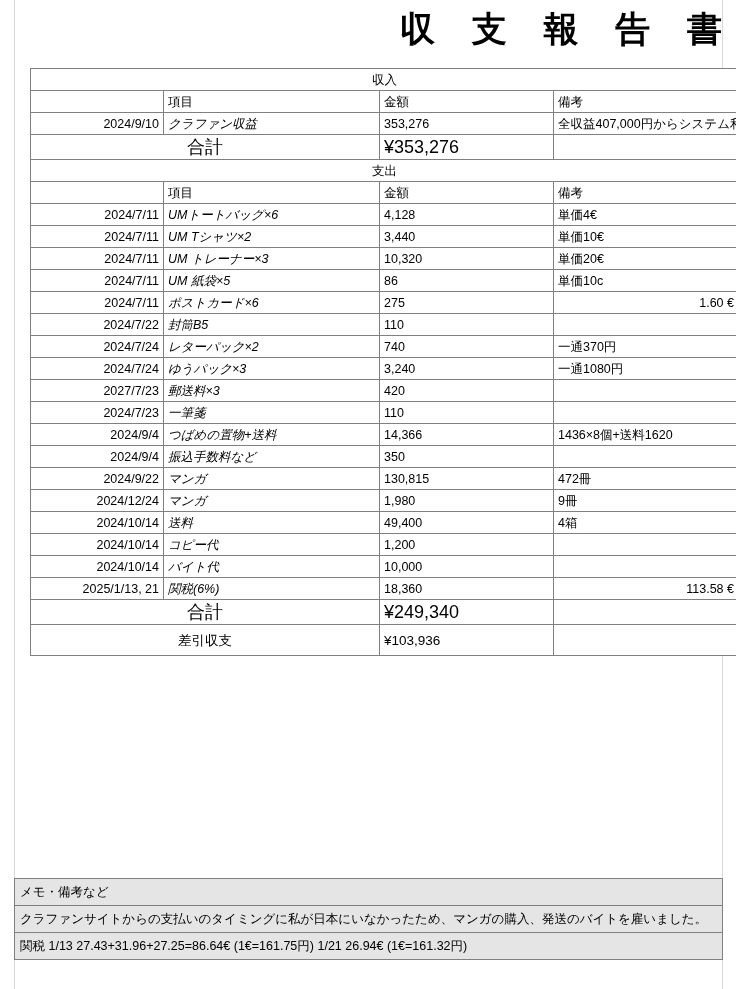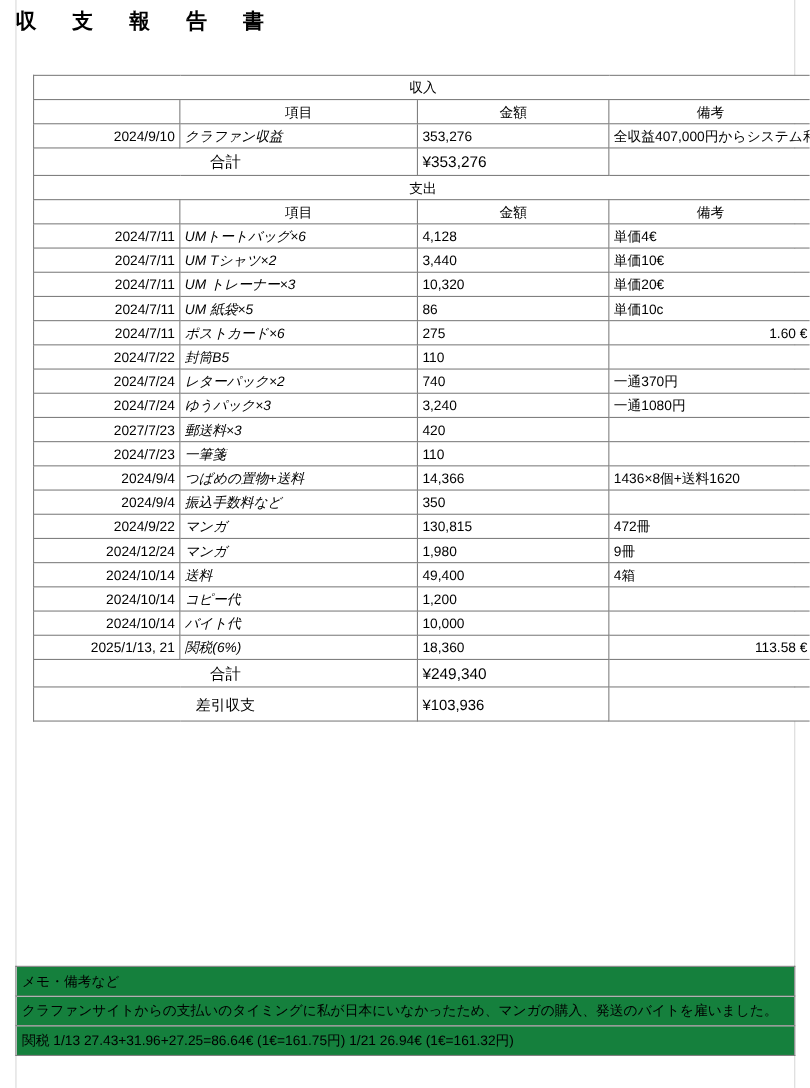--- a/index.html
+++ b/index.html
@@ -29,22 +29,22 @@
     background: #d9d9d9;
   }
   .guide.g1 { left: 14px; }
   .guide.g2 { left: 722px; }
 
   .title {
     position: absolute;
     top: 6px;
     left: 0;
     width: 736px;
-    text-align: left;
-    font-size: 19px;
+    text-align: right;
+    font-size: 35px;
     font-weight: bold;
     letter-spacing: 14px;
     text-indent: 14px;
     font-family: "Liberation Serif", serif;
   }
 
   .sheet {
     position: absolute;
     left: 30px;
     top: 68px;
@@ -72,38 +72,38 @@
   .band {
     text-align: center;
     font-weight: bold;
     font-size: 14px;
     height: 25px;
     line-height: 24px;
   }
   .band-income { background: #b7dde8; }
   .band-expense { background: #e6b8b7; margin-left: 29px; }
 
-  .hdr { text-align: center; }
+  .hdr { text-align: left; }
   .date { text-align: right; font-size: 12px; }
   .item { text-align: left; font-style: italic; }
   .amt { }
   .note { text-align: left; font-size: 12px; }
   .note-right { text-align: right; font-size: 12.5px; }
 
   .note-small {
     font-size: 9.5px;
     line-height: 11px;
     white-space: normal;
     padding: 1px 3px;
   }
 
   .total-row td {
     height: 24px;
     line-height: 23px;
-    font-size: 14px;
+    font-size: 18px;
   }
   .total-label {
     text-align: center;
   }
   .balance-row td {
     height: 30px;
     line-height: 29px;
     font-size: 13.5px;
   }
   .thick-top { border-top: 2px solid #404040; }
@@ -118,21 +118,21 @@
   }
   .memo td {
     border: 1px solid #808080;
     font-size: 12.5px;
     height: 26px;
     line-height: 25px;
     padding: 0 5px;
     vertical-align: middle;
     white-space: nowrap;
     overflow: hidden;
-    background: #15803d;
+    background: #e5e5e5;
     margin-top: 36px;
   }
 </style>
 </head>
 <body>
 
 <div class="page">
 
   <div class="guide g1"></div>
   <div class="guide g2"></div>

